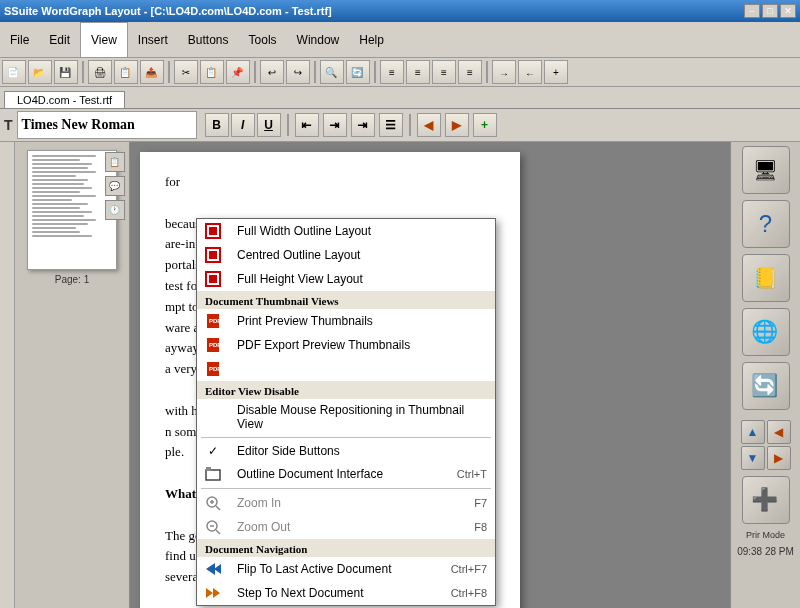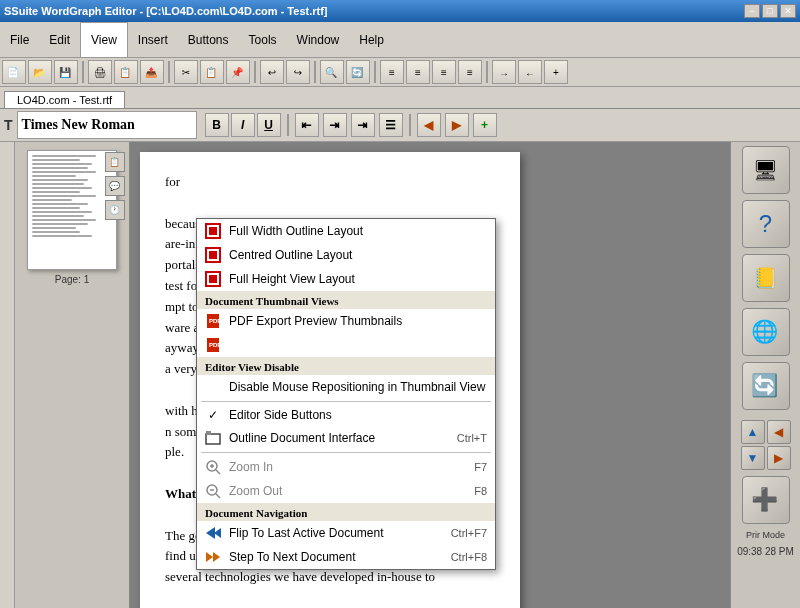--- a/index.html
+++ b/index.html
@@ -191,21 +191,21 @@
       left: 196px;
       width: 300px;
       background: white;
       border: 1px solid #666;
       box-shadow: 3px 3px 8px rgba(0,0,0,0.4);
       z-index: 100;
     }
     .dd-item {
       display: flex; align-items: center;
       padding: 4px 8px;
-      gap: 8px;
+      gap: 16px;
       cursor: pointer;
       font-size: 12px;
     }
     .dd-item.disabled { color: #888; }
     .dd-separator { height: 1px; background: #c0c0c0; margin: 2px 4px; }
     .dd-section-header {
       font-weight: bold; font-size: 11px;
       padding: 4px 8px 2px;
       color: #000;
       background: #e8e4d8;
@@ -233,21 +233,21 @@
       padding: 2px 12px;
       font-size: 11px;
       cursor: pointer;
     }
     .tab-item.active { background: white; }
   </style>
 </head>
 <body>
 
 <div class="title-bar">
-  <span class="title-bar-title">SSuite WordGraph Editor - [C:\LO4D.com\LO4D.com - Test.rtf]</span>
+  <span class="title-bar-title">SSuite WordGraph Layout - [C:\LO4D.com\LO4D.com - Test.rtf]</span>
   <div class="title-bar-controls">
     <div class="title-bar-btn">−</div>
     <div class="title-bar-btn">□</div>
     <div class="title-bar-btn">✕</div>
   </div>
 </div>
 
 <div class="menu-bar">
   <div class="menu-item">File</div>
   <div class="menu-item">Edit</div>
@@ -434,20 +434,29 @@
 
     <div class="dd-section-header">Document Thumbnail Views</div>
 
     <div class="dd-item">
       <div class="dd-icon">
         <svg width="16" height="16">
             <rect x="2" y="1" width="12" height="14" fill="#cc2200"></rect>
             <text x="4" y="10" font-size="6" fill="white" font-weight="bold">PDF</text>
           </svg>
       </div>
+      <span>Print Preview Thumbnails</span>
+    </div>
+    <div class="dd-item">
+      <div class="dd-icon">
+        <svg width="16" height="16">
+            <rect x="2" y="1" width="12" height="14" fill="#cc2200"></rect>
+            <text x="4" y="10" font-size="6" fill="white" font-weight="bold">PDF</text>
+          </svg>
+      </div>
       <span>PDF Export Preview Thumbnails</span>
     </div>
     <div class="dd-item">
       <div class="dd-icon">
         <svg width="16" height="16">
             <rect x="2" y="1" width="12" height="14" fill="#cc2200"></rect>
             <text x="4" y="10" font-size="6" fill="white" font-weight="bold">PDF</text>
           </svg>
       </div>
     </div>

